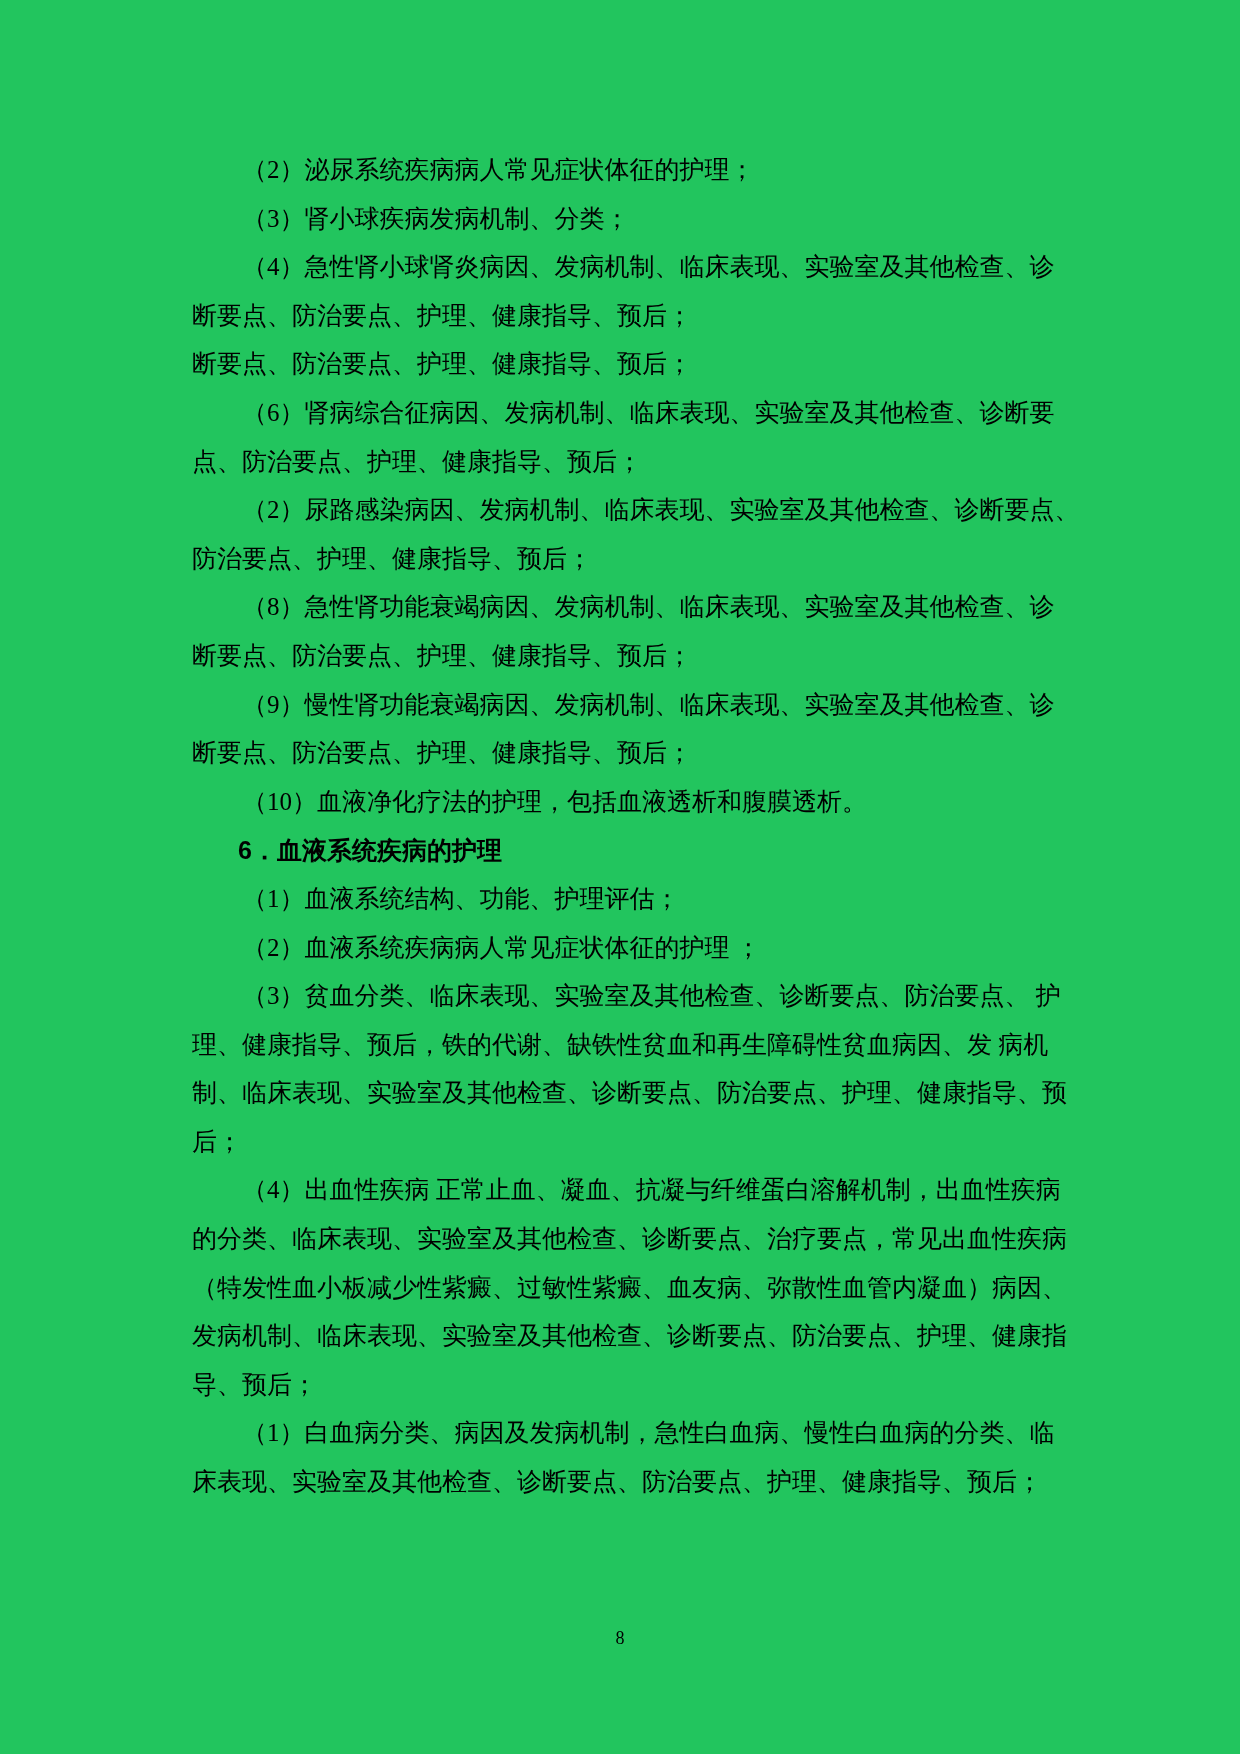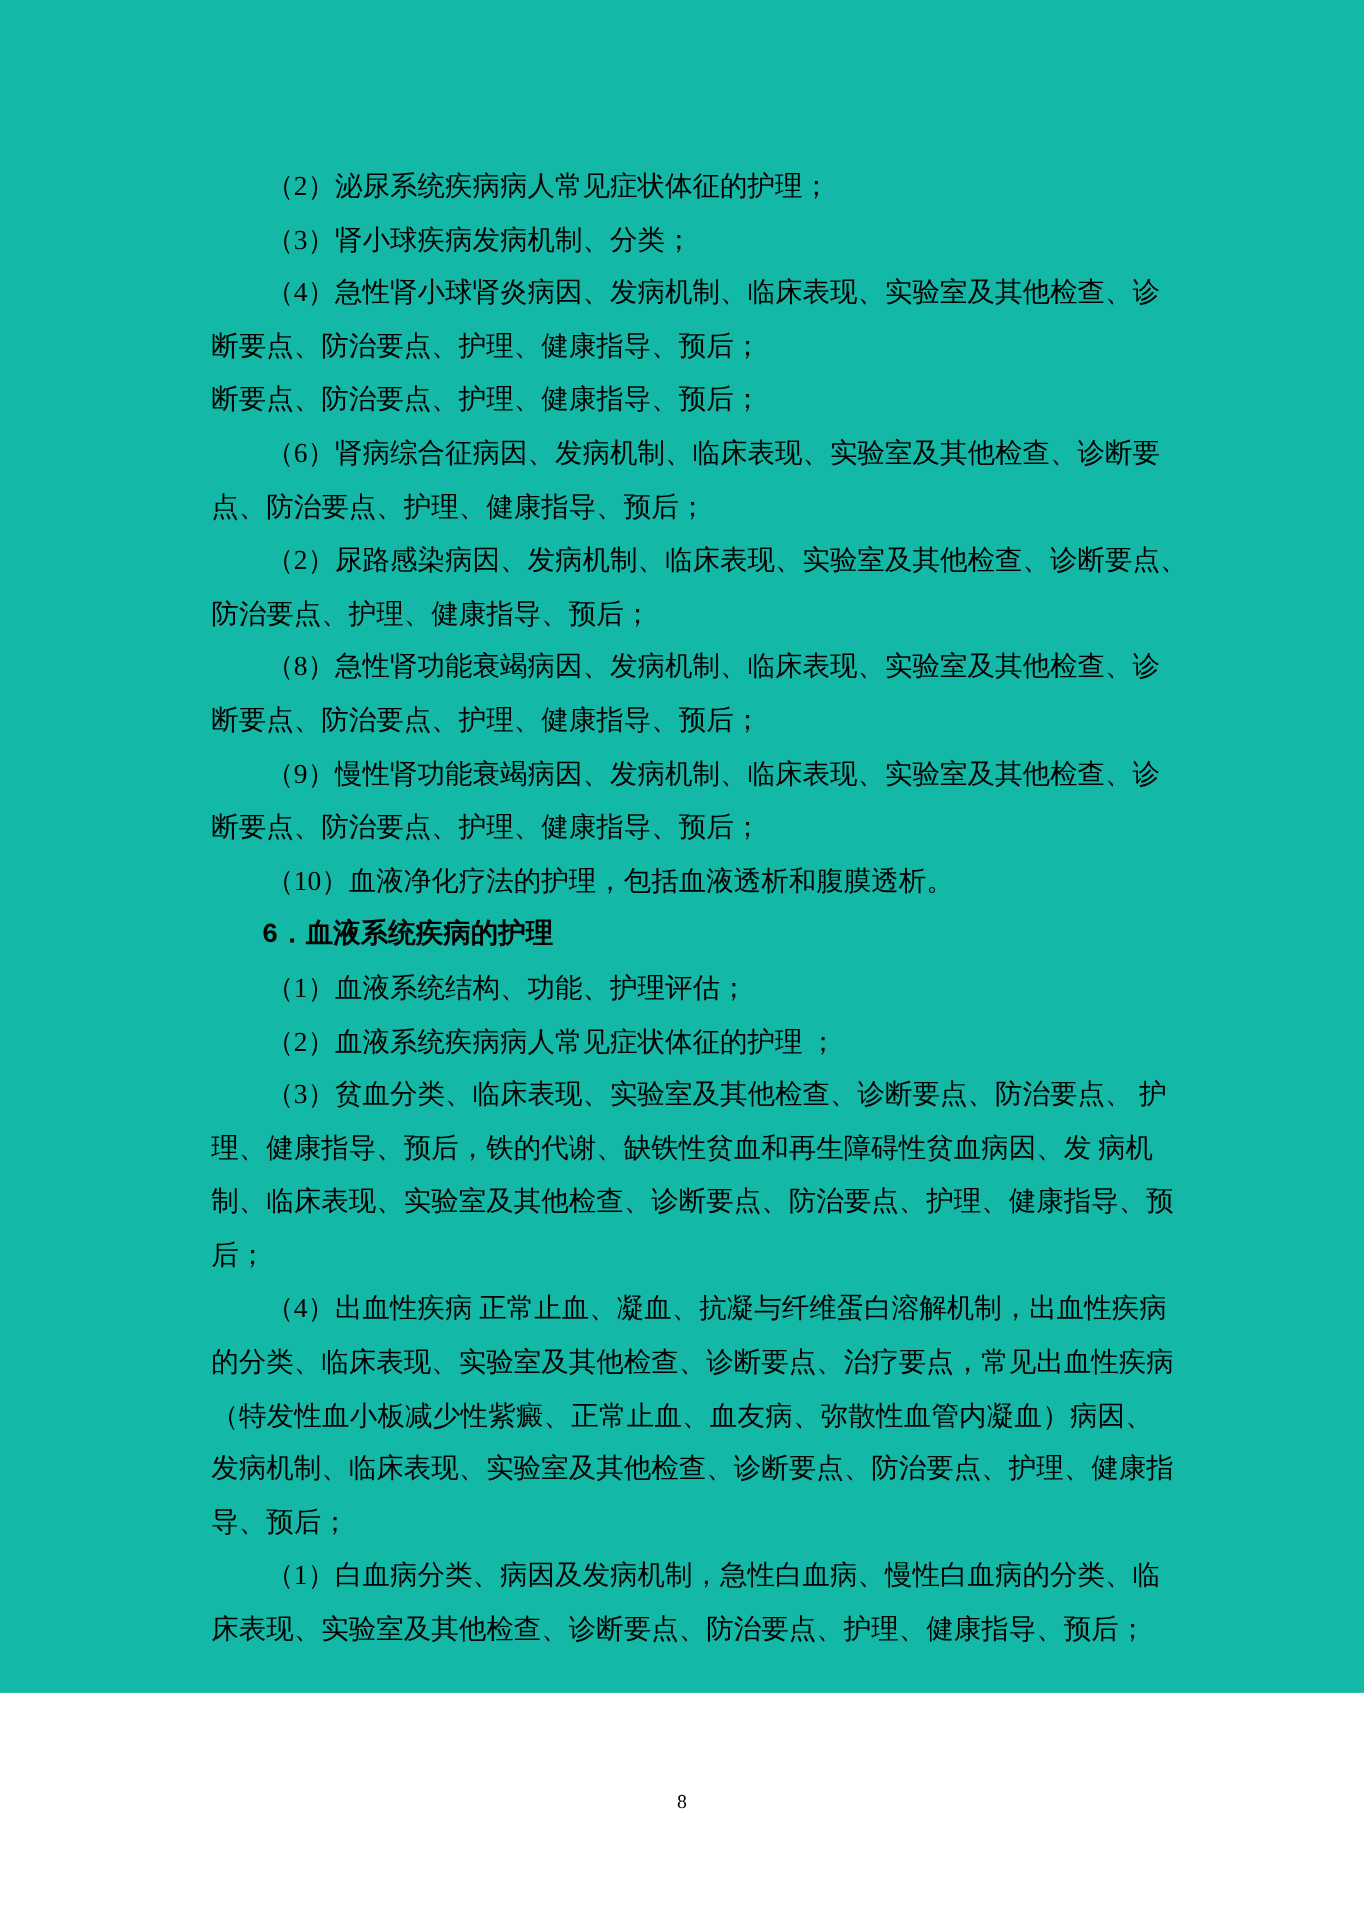--- a/index.html
+++ b/index.html
@@ -8,22 +8,22 @@
     background: #ffffff;
     width: 1240px;
     height: 1754px;
     position: relative;
     overflow: hidden;
   }
   .page {
     position: absolute;
     left: 0; top: 0;
     width: 1240px;
-    height: 1539px;
-    background: #14b8a6;
+    height: 1754px;
+    background: #22c55e;
   }
   .doc {
     position: absolute;
     left: 192px;
     top: 146px;
     width: 856px;
     font-family: "Liberation Serif", "DejaVu Serif", serif;
     color: #000000;
   }
   .line {
@@ -36,21 +36,21 @@
   .line.indent {
     padding-left: 50px;
   }
   .line.fill {
     text-align: justify;
     text-align-last: justify;
   }
   .line.heading {
     font-weight: bold;
     padding-left: 46px;
-    font-family: Liberation Mono, monospace;
+    font-family: Liberation Sans, sans-serif;
   }
   .pagenum {
     position: absolute;
     left: 0;
     top: 1626px;
     width: 1240px;
     text-align: center;
     font-family: "Liberation Serif", "DejaVu Serif", serif;
     font-size: 18px;
     line-height: 24px;
@@ -78,21 +78,21 @@
     <div class="line indent">（10）血液净化疗法的护理，包括血液透析和腹膜透析。</div>
     <div class="line heading">6．血液系统疾病的护理</div>
     <div class="line indent">（1）血液系统结构、功能、护理评估；</div>
     <div class="line indent">（2）血液系统疾病病人常见症状体征的护理 ；</div>
     <div class="line indent fill">（3）贫血分类、临床表现、实验室及其他检查、诊断要点、防治要点、 护</div>
     <div class="line fill">理、健康指导、预后，铁的代谢、缺铁性贫血和再生障碍性贫血病因、发 病机</div>
     <div class="line fill">制、临床表现、实验室及其他检查、诊断要点、防治要点、护理、健康指导、预</div>
     <div class="line">后；</div>
     <div class="line indent fill">（4）出血性疾病 正常止血、凝血、抗凝与纤维蛋白溶解机制，出血性疾病</div>
     <div class="line fill">的分类、临床表现、实验室及其他检查、诊断要点、治疗要点，常见出血性疾病</div>
-    <div class="line fill">（特发性血小板减少性紫癜、正常止血、血友病、弥散性血管内凝血）病因、</div>
+    <div class="line fill">（特发性血小板减少性紫癜、过敏性紫癜、血友病、弥散性血管内凝血）病因、</div>
     <div class="line fill">发病机制、临床表现、实验室及其他检查、诊断要点、防治要点、护理、健康指</div>
     <div class="line">导、预后；</div>
     <div class="line indent fill">（1）白血病分类、病因及发病机制，急性白血病、慢性白血病的分类、临</div>
     <div class="line">床表现、实验室及其他检查、诊断要点、防治要点、护理、健康指导、预后；</div>
   </div>
 
   <div class="pagenum">8</div>
 </div>
 
 </body></html>

